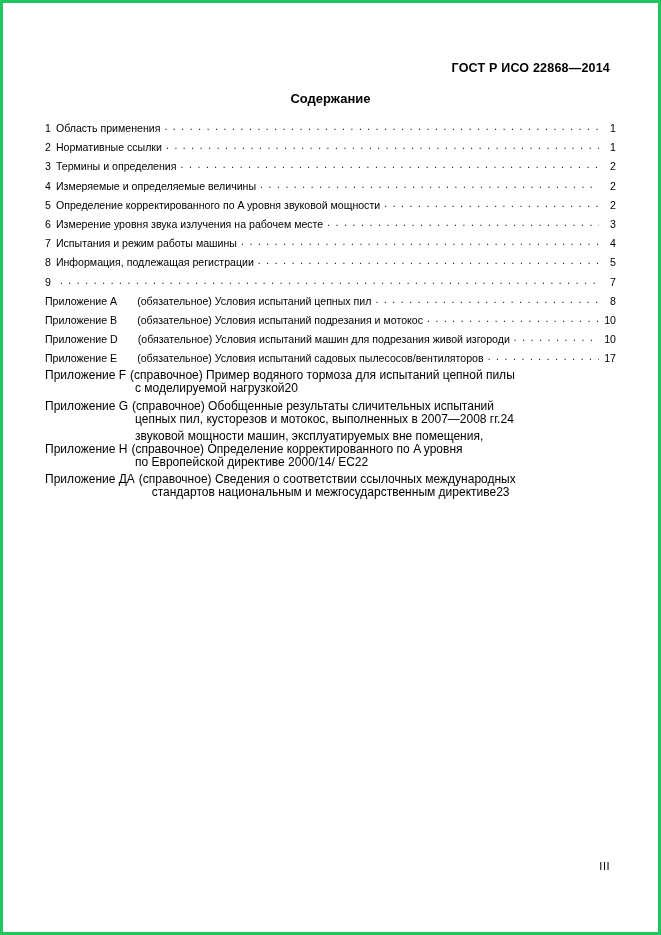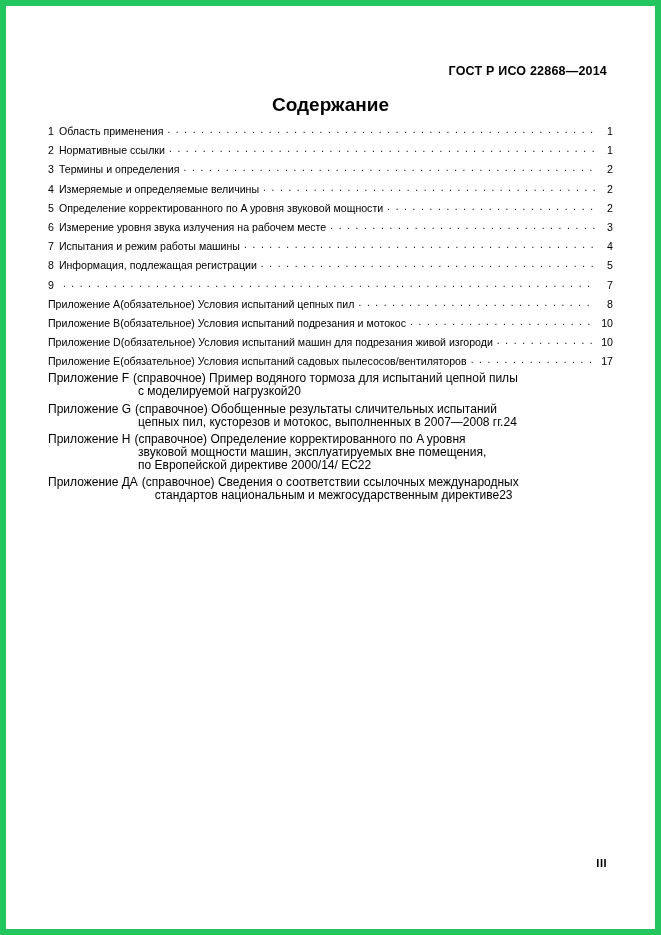--- a/index.html
+++ b/index.html
@@ -14,38 +14,38 @@
     color: #000000;
     position: relative;
     overflow: hidden;
   }
   .page {
     position: absolute;
     left: 0; top: 0;
     width: 661px;
     height: 935px;
     box-sizing: border-box;
-    border: 6px solid #22c55e;
+    border: 3px solid #22c55e;
     background: #ffffff;
   }
   .doc-header {
     position: absolute;
     right: 48px;
     top: 58px;
     font-size: 12.5px;
     font-weight: bold;
     letter-spacing: 0.2px;
     white-space: nowrap;
   }
   .toc-title {
     position: absolute;
     left: 0; right: 0;
     top: 88px;
     text-align: center;
-    font-size: 19px;
+    font-size: 13px;
     font-weight: bold;
   }
   .toc {
     position: absolute;
     left: 42px;
     right: 42px;
     top: 117px;
   }
   .entry {
     display: flex;
@@ -77,21 +77,21 @@
   }
   .entry .page-no {
     flex: 0 0 auto;
     text-align: right;
     min-width: 14px;
   }
   .entry.annex .num {
     padding-right: 0;
   }
   .entry.annex .label {
-    padding-left: 0;
+    padding-left: 20px;
   }
   
   .entry-multi {
     font-size: 12px;
     line-height: 13px;
     margin-bottom: 4.2px;
   }
   .entry-multi .line {
     display: flex;
     align-items: flex-end;
@@ -113,21 +113,20 @@
   }
   .entry-multi .tail {
     flex: 0 0 auto;
   }
   .page-roman {
     position: absolute;
     right: 48px;
     bottom: 60px;
     font-size: 11px;
     letter-spacing: 0.5px;
-    font-weight: bold;
   }
 </style>
 </head>
 <body>
 
 <div class="page">
 
   <div class="doc-header">ГОСТ Р ИСО 22868—2014</div>
 
   <div class="toc-title">Содержание</div>
@@ -245,30 +244,30 @@
       </div>
       <div class="line cont">
         <span class="indent">&nbsp;&nbsp;&nbsp;&nbsp;&nbsp;&nbsp;&nbsp;&nbsp;&nbsp;&nbsp;&nbsp;&nbsp;&nbsp;&nbsp;&nbsp;&nbsp;&nbsp;&nbsp;&nbsp;&nbsp;&nbsp;&nbsp;&nbsp;&nbsp;&nbsp;&nbsp;&nbsp;</span>
         <span class="tail">цепных пил, кусторезов и мотокос, выполненных в 2007—2008 гг.</span>
         <span class="lead"></span>
         <span class="page-no">24</span>
       </div>
     </div>
 
     <div class="entry-multi">
+      <div class="line cont">
+        <span class="indent">&nbsp;&nbsp;&nbsp;&nbsp;&nbsp;&nbsp;&nbsp;&nbsp;&nbsp;&nbsp;&nbsp;&nbsp;&nbsp;&nbsp;&nbsp;&nbsp;&nbsp;&nbsp;&nbsp;&nbsp;&nbsp;&nbsp;&nbsp;&nbsp;&nbsp;&nbsp;&nbsp;</span>
+        <span class="tail">звуковой мощности машин, эксплуатируемых вне помещения,</span>
+      </div>
       <div class="line first">
         <span class="num">Приложение H</span>
         <span class="label">(справочное) Определение корректированного по A уровня</span>
       </div>
       <div class="line cont">
         <span class="indent">&nbsp;&nbsp;&nbsp;&nbsp;&nbsp;&nbsp;&nbsp;&nbsp;&nbsp;&nbsp;&nbsp;&nbsp;&nbsp;&nbsp;&nbsp;&nbsp;&nbsp;&nbsp;&nbsp;&nbsp;&nbsp;&nbsp;&nbsp;&nbsp;&nbsp;&nbsp;&nbsp;</span>
-        <span class="tail">звуковой мощности машин, эксплуатируемых вне помещения,</span>
-      </div>
-      <div class="line cont">
-        <span class="indent">&nbsp;&nbsp;&nbsp;&nbsp;&nbsp;&nbsp;&nbsp;&nbsp;&nbsp;&nbsp;&nbsp;&nbsp;&nbsp;&nbsp;&nbsp;&nbsp;&nbsp;&nbsp;&nbsp;&nbsp;&nbsp;&nbsp;&nbsp;&nbsp;&nbsp;&nbsp;&nbsp;</span>
         <span class="tail">по Европейской директиве 2000/14/ ЕС</span>
         <span class="lead"></span>
         <span class="page-no">22</span>
       </div>
     </div>
 
     <div class="entry-multi">
       <div class="line first">
         <span class="num">Приложение ДА</span>
         <span class="label">(справочное) Сведения о соответствии ссылочных международных</span>

